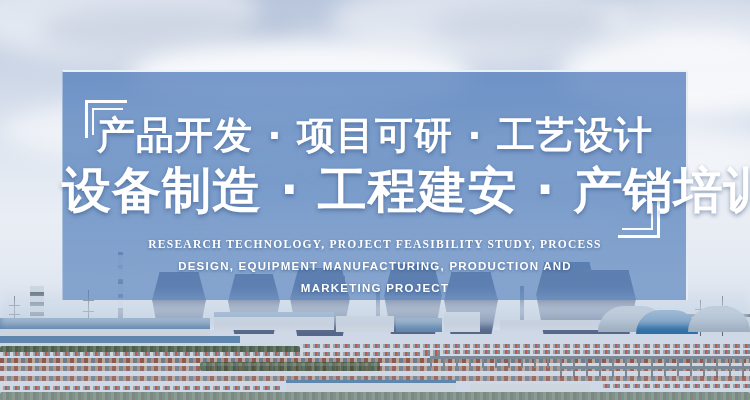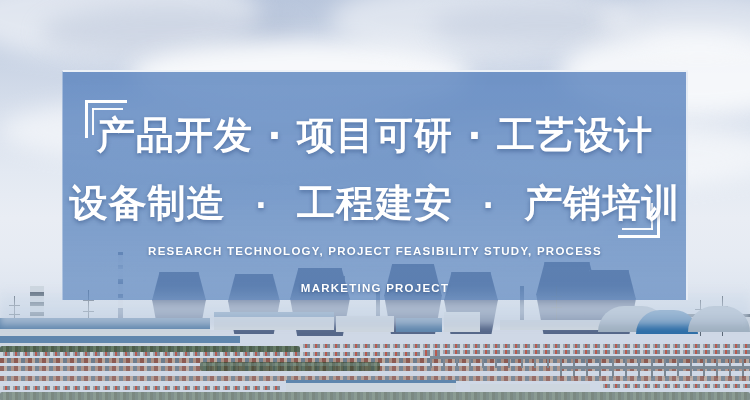--- a/index.html
+++ b/index.html
@@ -82,29 +82,29 @@
 
   
   .headline{
     position:absolute;left:62px;width:626px;text-align:center;
     color:#ffffff;font-weight:bold;letter-spacing:1px;
     font-family:"DejaVu Sans","Liberation Sans",sans-serif;
     text-shadow:0 2px 4px rgba(30,60,110,.45);
     white-space:nowrap;
   }
   .headline.l1{top:112px;font-size:38px;line-height:46px;}
-  .headline.l2{top:183px;font-size:38px;line-height:46px;font-family:Liberation Mono, monospace;}
+  .headline.l2{top:168px;font-size:49px;line-height:46px;}
 
   .subline{
     position:absolute;left:125px;width:500px;text-align:center;
     color:#ffffff;font-weight:bold;font-size:11.5px;line-height:22px;
     letter-spacing:1.25px;
     text-shadow:0 1px 3px rgba(30,60,110,.55);
   }
-  .subline.s1{top:240px;}
+  .subline.s1{top:233px;font-family:Liberation Serif, serif;}
   .subline.s2{top:255px;}
   .subline.s3{top:277px;}
 </style>
 </head>
 <body>
 
 <div id="stage">
 
   <div class="sky">
     <div class="cloud" style="left:-40px;top:-30px;width:300px;height:90px;opacity:.55;"></div>
@@ -232,15 +232,16 @@
     <i class="h1"></i>
       <i class="v1"></i>
       <i class="h2"></i>
       <i class="v2"></i>
   </div>
 
   <div class="headline l1">产品开发 · 项目可研 · 工艺设计</div>
   <div class="headline l2">设备制造 · 工程建安 · 产销培训</div>
 
   <div class="subline s1">RESEARCH TECHNOLOGY, PROJECT FEASIBILITY STUDY, PROCESS</div>
+  <div class="subline s2">DESIGN, EQUIPMENT MANUFACTURING, PRODUCTION AND</div>
   <div class="subline s3">MARKETING PROJECT</div>
 
 </div>
 
 </body></html>

